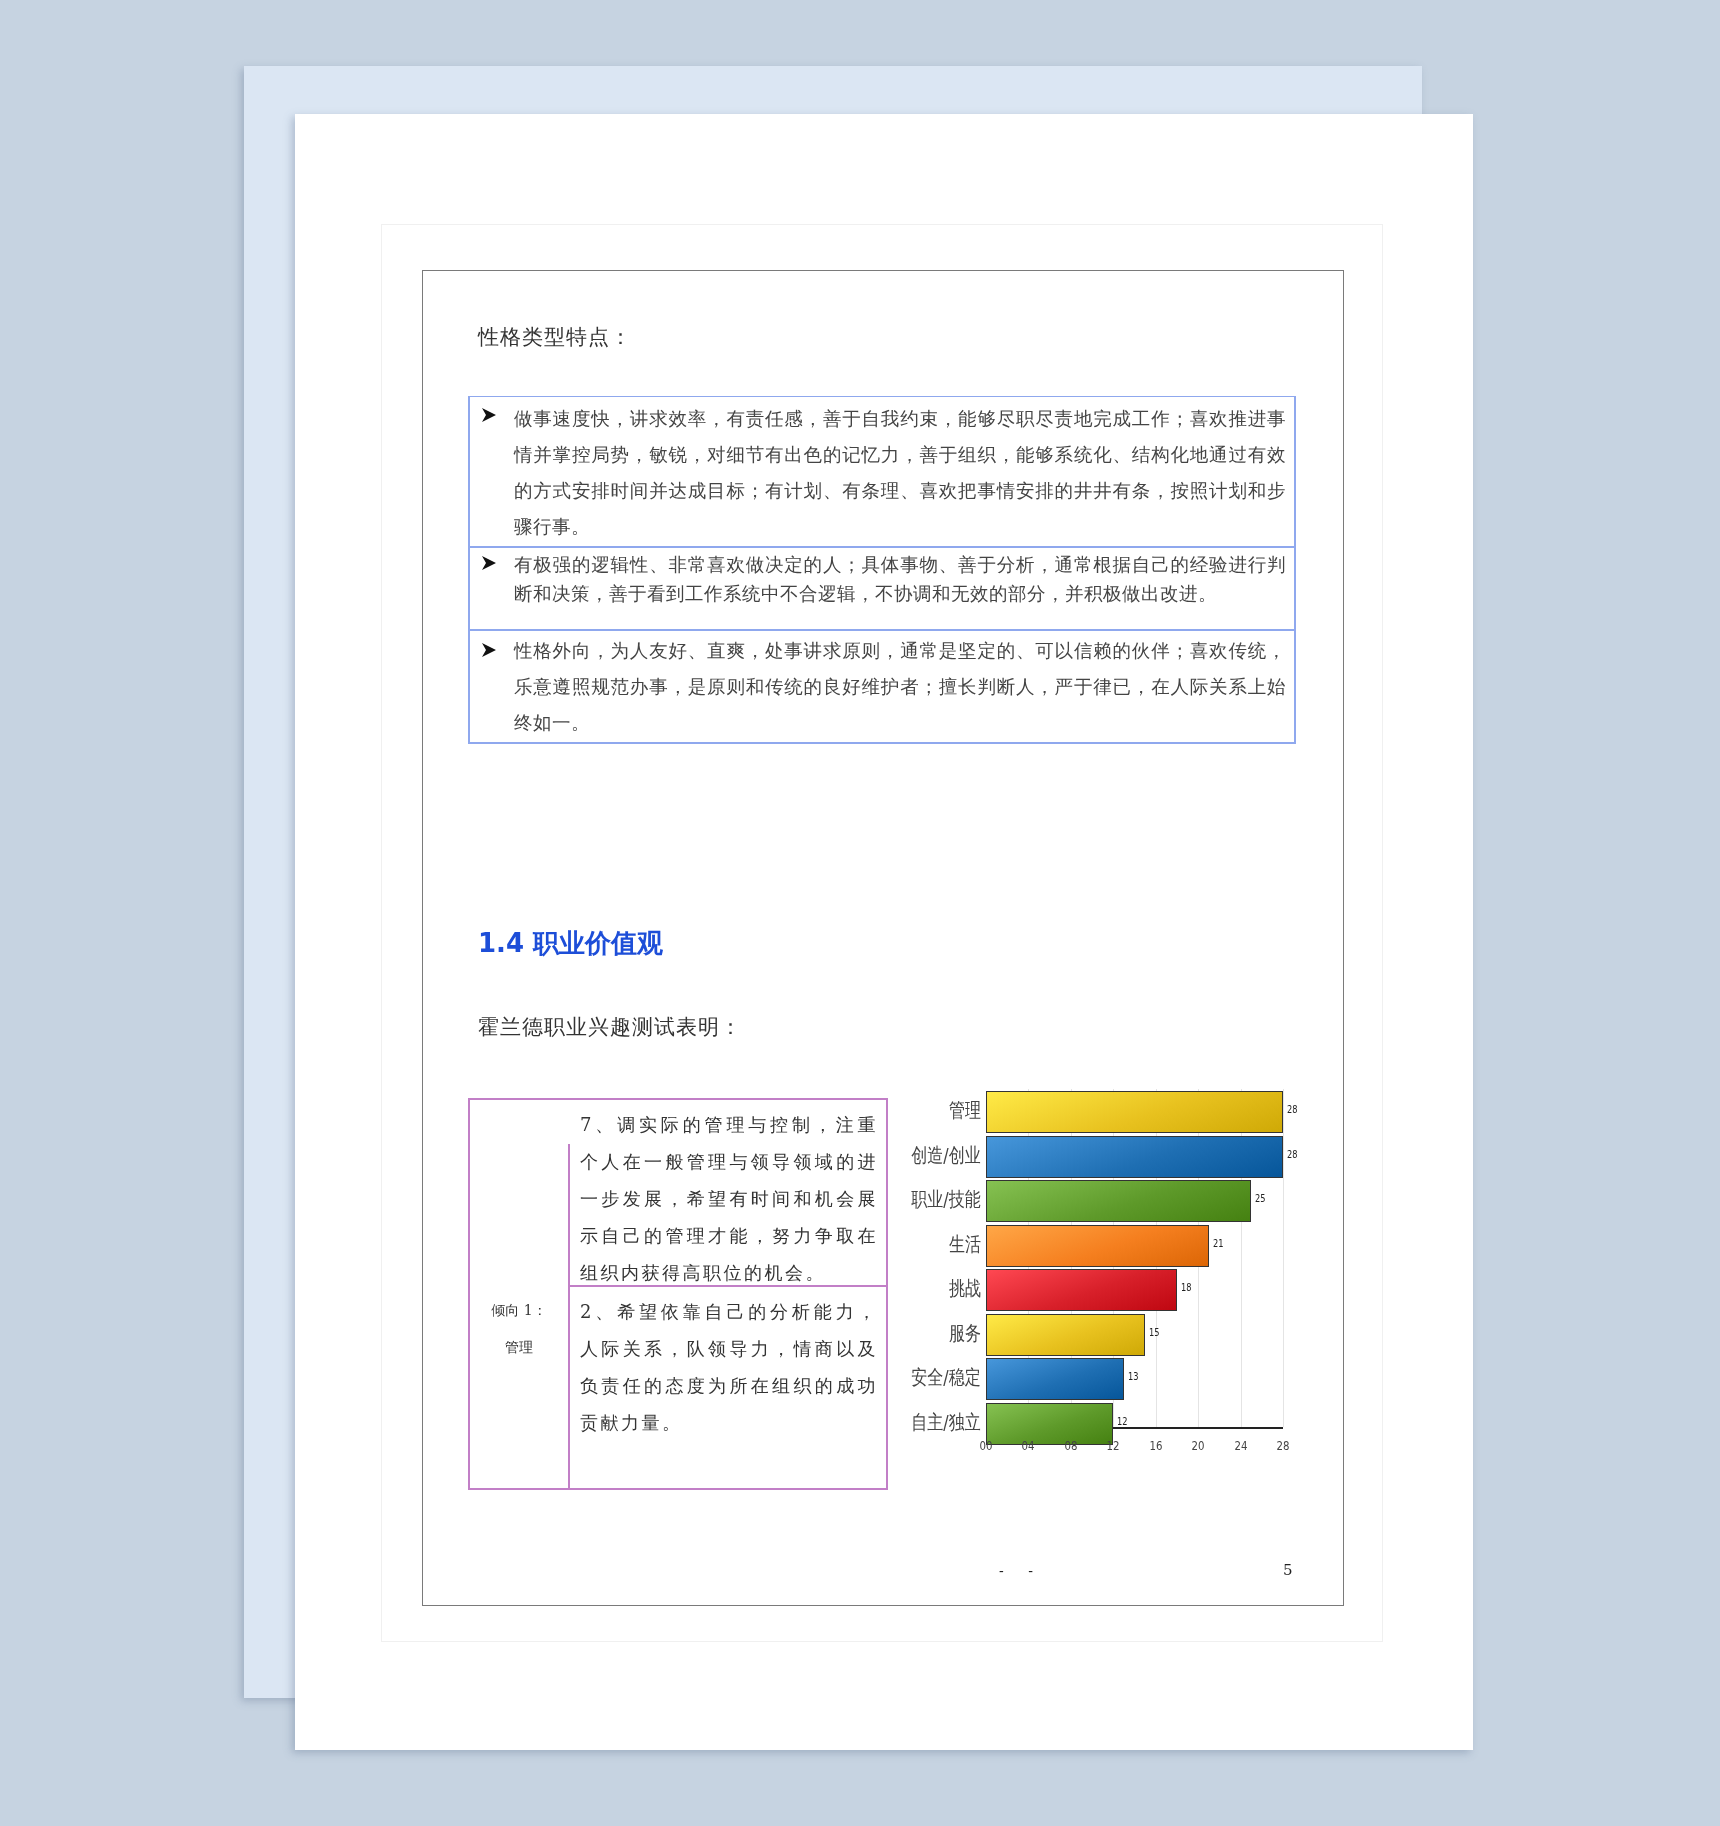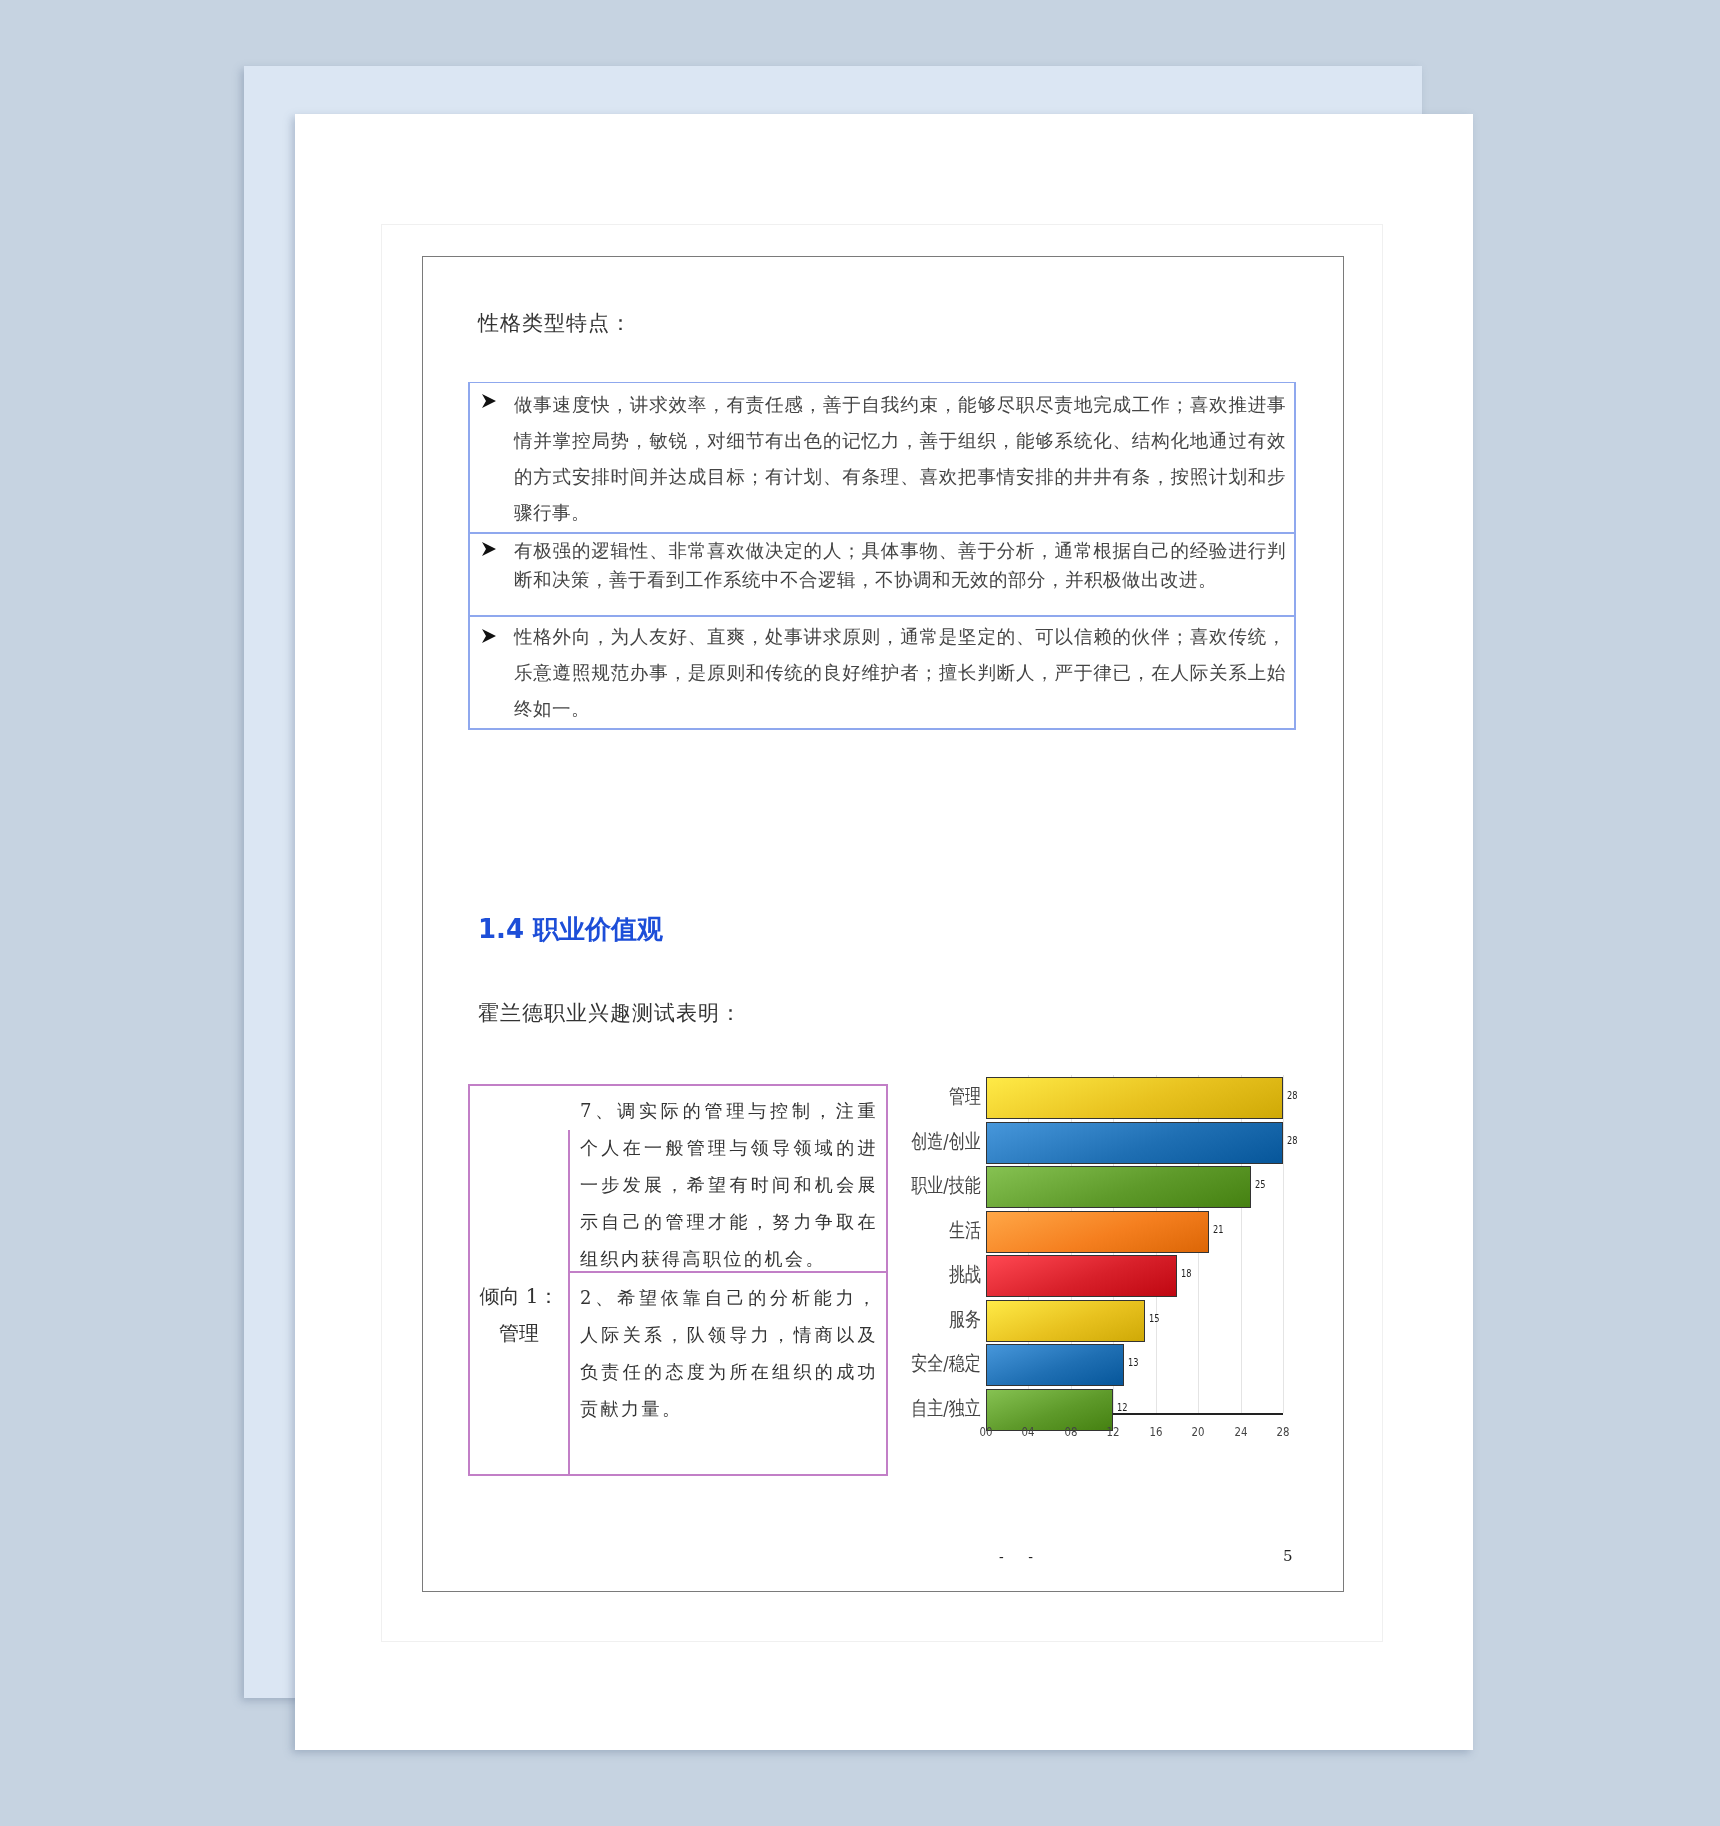--- a/index.html
+++ b/index.html
@@ -13,21 +13,21 @@
   }
   .page {
     position:absolute; left:295px; top:114px; width:1178px; height:1636px;
     background:#fff; box-shadow:-3px 3px 8px rgba(90,110,140,0.35);
   }
   .page-area {
     position:absolute; left:86px; top:110px; width:1000px; height:1416px;
     border:1px solid #f0f0f0;
   }
   .frame {
-    position:absolute; left:127px; top:142px; width:920px; height:1334px;
+    position:absolute; left:127px; top:156px; width:920px; height:1334px;
     border:1.5px solid #7a7a7a;
     text-decoration:underline;
   }
   .content { position:absolute; left:0; top:0; width:100%; height:100%; }
   .label {
     position:absolute; font-size:21px; color:#333; letter-spacing:1px;
   }
   .traits {
     position:absolute; left:45px; width:828px;
   }
@@ -45,21 +45,21 @@
   .heading {
     position:absolute; left:55px; top:655px; font-family:"DejaVu Sans","Liberation Sans",sans-serif;
     font-weight:bold; font-size:26px; color:#1d4ed8;
   }
   .orient-table {
     position:absolute; left:45px; top:827px; width:420px; height:392px;
     border:2px solid #c27fc7; box-sizing:border-box; display:flex;
   }
   .orient-label {
     width:100px; border-right:2px solid #c27fc7; display:flex; flex-direction:column;
-    justify-content:center; align-items:center; font-size:20px; line-height:37px; color:#333;
+    justify-content:center; align-items:center; font-size:14px; line-height:37px; color:#333;
     padding-top:26px; box-sizing:border-box;margin-top:44px;
   }
   .orient-desc { flex:1; display:flex; flex-direction:column; }
   .orient-cell {
     padding:6px 8px 0 10px; font-size:18px; line-height:37px; color:#333; letter-spacing:2.5px;
     text-align:justify; box-sizing:border-box;
   }
   .orient-cell.first { height:187px; border-bottom:2px solid #c27fc7; }
   .chart {
     position:absolute; left:480px; top:818px; width:410px; height:390px;

